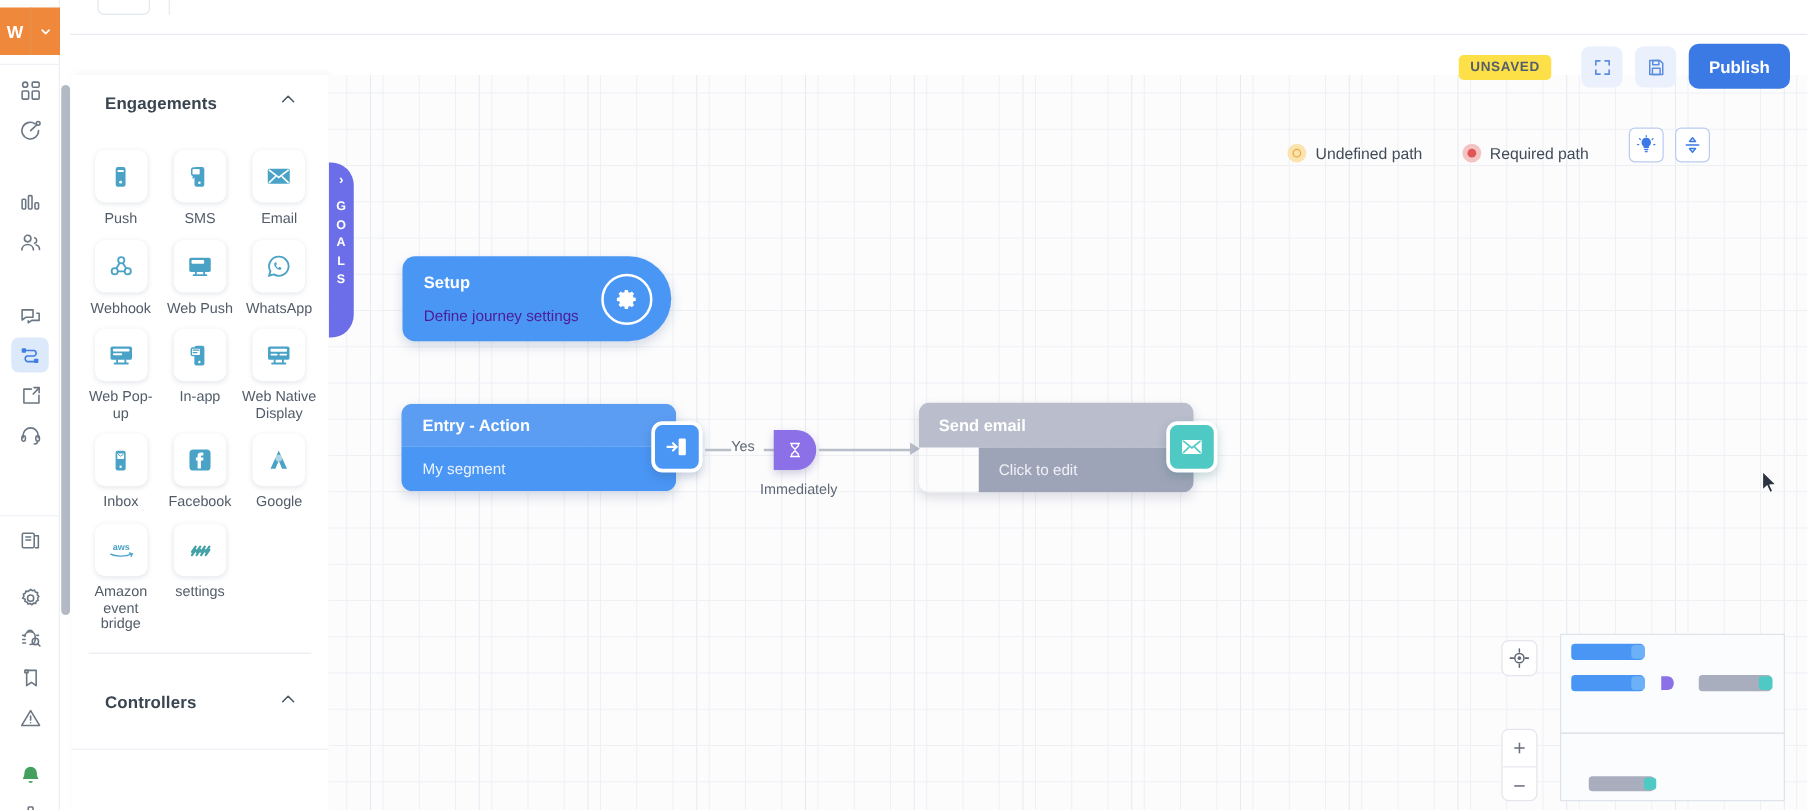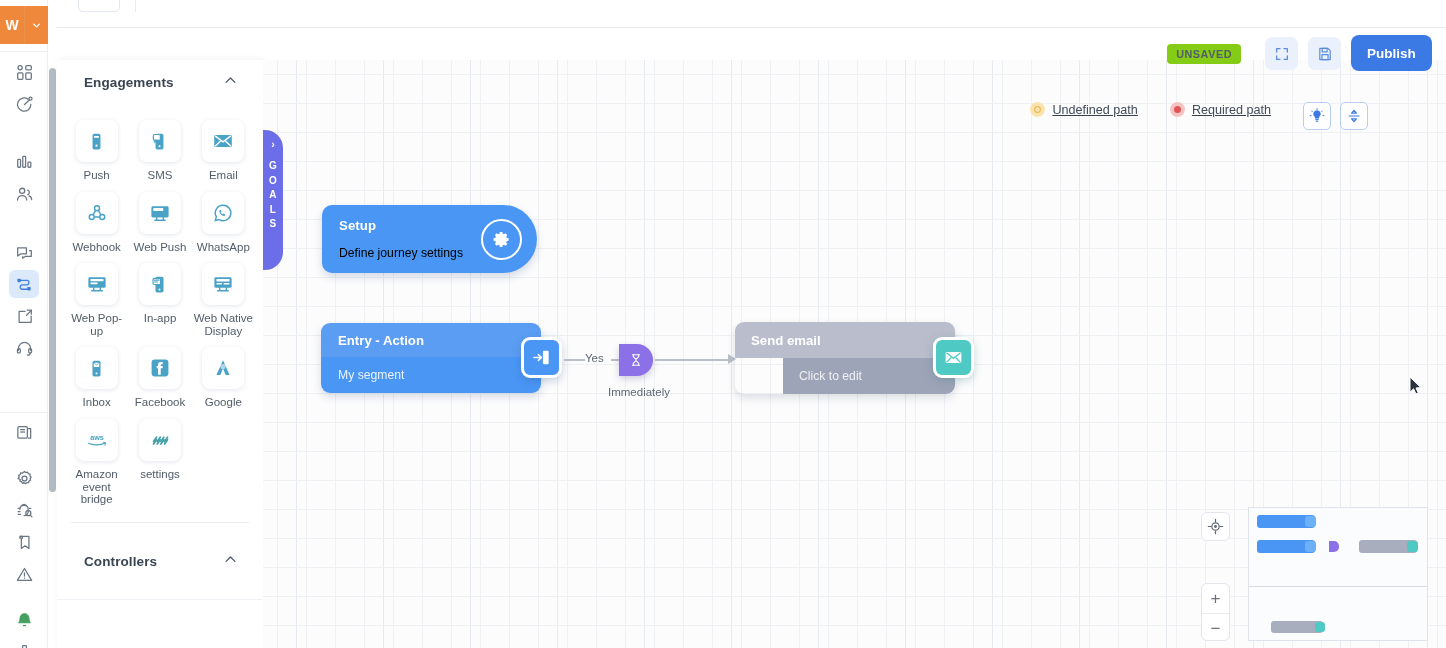--- a/index.html
+++ b/index.html
@@ -83,21 +83,21 @@
      display:flex; flex-direction:column; align-items:center; padding-top:9px; }
   .goals-arrow { font-size:11px; line-height:11px; font-weight:700; }
   .goals-word { margin-top:9px; font-size:10px; font-weight:700; letter-spacing:.4px;
      line-height:14.5px; text-align:center; }
 
   
   .node-setup { position:absolute; left:59px; top:145px; width:215px; height:68px;
      background:#4a96f5; border-radius:10px 34px 34px 10px; color:#fff;
      box-shadow:0 4px 9px rgba(50,80,130,.20); padding:13px 16px 0 17px; }
   .node-setup .t { font-size:13.2px; font-weight:700; letter-spacing:.1px; }
-  .node-setup .s { margin-top:13px; font-size:12.2px; color:#000000; }
+  .node-setup .s { margin-top:13px; font-size:12.2px; color:#4c1d95; }
   .gear-ring { position:absolute; right:15px; top:14px; width:41px; height:41px;
      border:2px solid #ffffff; border-radius:50%; display:flex; align-items:center; justify-content:center; }
 
   .node-entry { position:absolute; left:58px; top:263px; width:220px; height:70px;
      border-radius:9px; overflow:hidden; box-shadow:0 4px 9px rgba(50,80,130,.18); }
   .node-entry .top { height:34px; background:#5b9df2; color:#fff; font-size:13.2px; font-weight:700;
      display:flex; align-items:center; padding-left:17px; }
   .node-entry .bot { height:36px; background:#4a96f5; color:#eaf2fe; font-size:12.2px;
      display:flex; align-items:center; padding-left:17px; }
   .entry-badge { position:absolute; left:258px; top:277px; width:41px; height:41px; border-radius:9px;
@@ -122,21 +122,21 @@
      border-radius:9px; overflow:hidden; box-shadow:0 4px 9px rgba(60,70,95,.16); }
   .node-email .top { height:36px; background:#b9bdcc; color:#ffffff; font-size:13.2px; font-weight:700;
      display:flex; align-items:center; padding-left:16px; }
   .node-email .bot { height:36px; background:#9ea4b8; color:#f0f1f6; font-size:12.2px;
      display:flex; align-items:center; padding-left:16px;margin-left:48px; }
   .email-badge { position:absolute; left:670px; top:277px; width:41px; height:41px; border-radius:9px;
      background:#4fc9c3; border:3px solid #ffffff; box-shadow:0 3px 8px rgba(40,110,110,.25);
      display:flex; align-items:center; justify-content:center; color:#fff; }
 
   
-  .legend { position:absolute; right:78px; top:42px; display:flex; align-items:flex-start; gap:9px;text-decoration:underline; }
+  .legend { position:absolute; right:78px; top:42px; display:flex; align-items:flex-end; gap:9px; }
   .legend-item { display:flex; align-items:center; gap:7px; font-size:12.6px; color:#424c59; }
   .dot { width:15px; height:15px; border-radius:50%; display:flex; align-items:center; justify-content:center; }
   .dot-und { background:#fbe3b0; }
   .dot-und i { width:7px; height:7px; border-radius:50%; border:1.6px solid #e8a93a; }
   .dot-req { background:#f4c4c4; }
   .dot-req i { width:7px; height:7px; border-radius:50%; background:#e25555; }
   .legend-sep { width:14px; }
 
   .sq-btn { width:28px; height:28px; border:1px solid #b9cdf0; border-radius:5px; background:#fff;
      display:flex; align-items:center; justify-content:center; cursor:pointer; }
@@ -150,21 +150,21 @@
   .mm-badge { position:absolute; border-radius:3px; }
 
   .mm-ctrl-locate { position:absolute; left:938px; top:452px; width:29px; height:29px;
      background:#fff; border:1px solid #e3e6ec; border-radius:6px; display:flex; align-items:center;
      justify-content:center; cursor:pointer; }
   .mm-zoom { position:absolute; left:938px; top:523px; width:29px; height:58px; background:#fff;
      border:1px solid #e3e6ec; border-radius:6px; overflow:hidden; }
   .mm-zoom div { height:29px; display:flex; align-items:center; justify-content:center;
      font-size:17px; color:#69717e; cursor:pointer; }
   .mm-zoom .mm-hr { height:1px; background:#e7eaef; }
-  .unsaved { position:absolute; right:205px; top:44px; background:#84cc16; color:#535d6b;
+  .unsaved { position:absolute; right:205px; top:44px; background:#fde047; color:#535d6b;
      font-size:10.8px; font-weight:700; letter-spacing:.55px; padding:4px 9px; border-radius:4px; }
   .hdr-btn { position:absolute; top:37px; width:33px; height:33px; border-radius:7px;
      background:#eaf1fd; display:flex; align-items:center; justify-content:center; color:#5a8de0;
      cursor:pointer; }
   .btn-expand { right:148px; }
   .btn-save { right:105px; }
   .btn-publish { position:absolute; right:14px; top:35px; width:81px; height:36px; border-radius:8px;
      background:#3b7ae4; color:#fff; font-size:13.5px; font-weight:700; border:none;
      display:flex; align-items:center; justify-content:center; cursor:pointer; }
 

